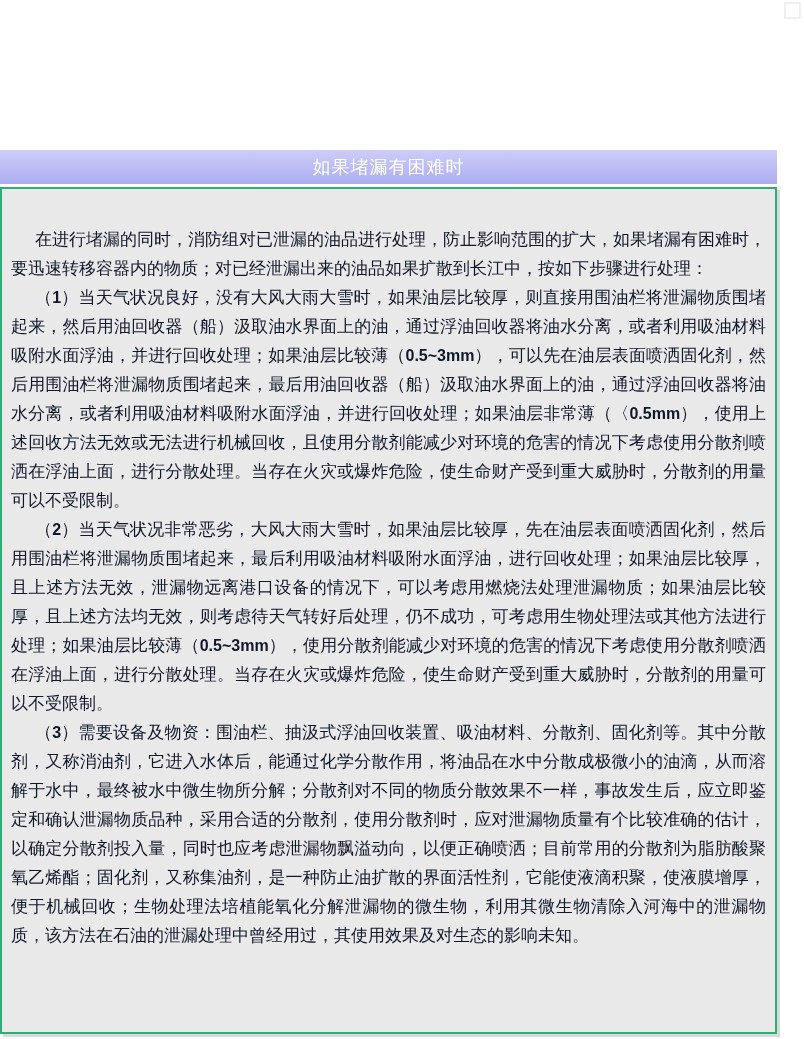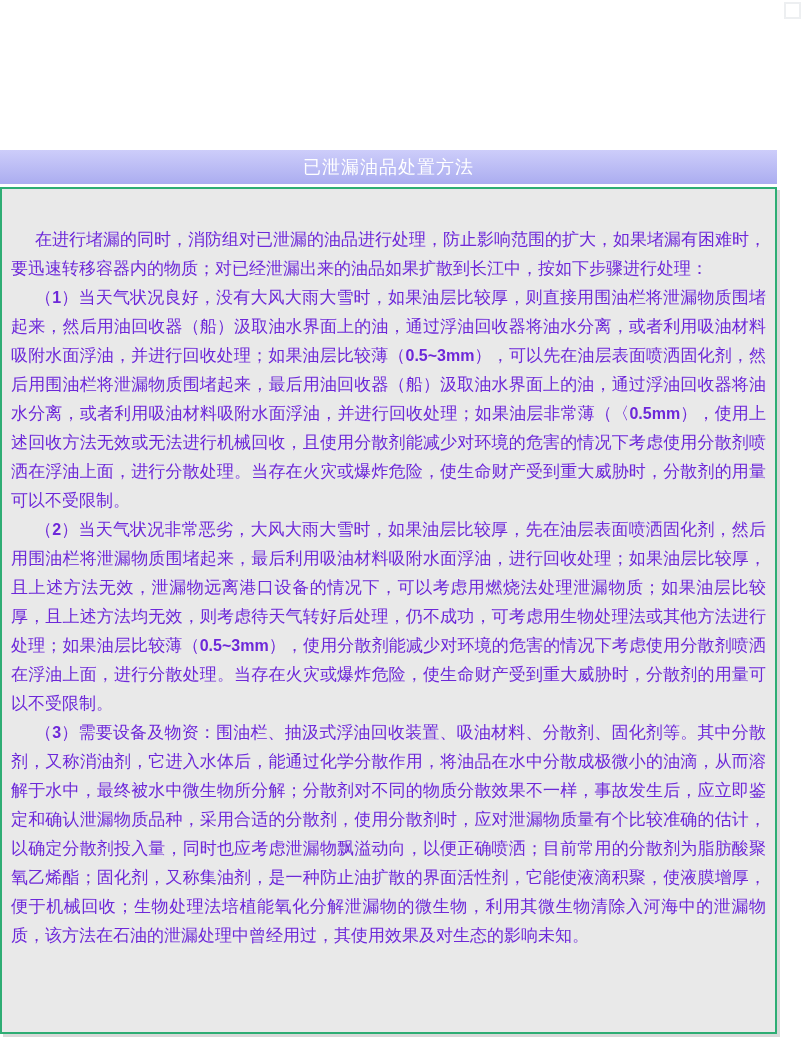--- a/index.html
+++ b/index.html
@@ -45,39 +45,39 @@
     border: 2px solid var(--panel_border, #2ead74);
     background: var(--panel_bg, #e9e9e9);
     box-shadow: 3px 3px 0 var(--panel_shadow, #d9d9d9);
     padding: 36px 9px 0 9px;
     overflow: hidden;
   }
   .para {
     margin: 0;
     font-size: 17px;
     line-height: 29px;
-    color: #6d28d9;
+    color: #0f172a;
     text-align: justify;
     text-indent: 24px;
     word-break: break-all;
   }
   .para .b {
     font-weight: bold;
     font-family: "Liberation Sans", "DejaVu Sans", sans-serif;
     font-size: 16px;
   }
 </style>
 </head>
 <body>
 
 <div class="corner-square"></div>
 
 <div class="doc">
   <div class="doc-header">
-    <span>已泄漏油品处置方法</span>
+    <span>如果堵漏有困难时</span>
   </div>
   <div class="doc-panel">
     <div>
         <p class="para"><span>在进行堵漏的同时，消防组对已泄漏的油品进行处理，防止影响范围的扩大，如果堵漏有困难时，要迅速转移容器内的物质；对已经泄漏出来的油品如果扩散到长江中，按如下步骤进行处理：</span></p>
         <p class="para"><span>（</span><span class="b">1</span><span>）当天气状况良好，没有大风大雨大雪时，如果油层比较厚，则直接用围油栏将泄漏物质围堵起来，然后用油回收器（船）汲取油水界面上的油，通过浮油回收器将油水分离，或者利用吸油材料吸附水面浮油，并进行回收处理；如果油层比较薄（</span><span class="b">0.5~3mm</span><span>），可以先在油层表面喷洒固化剂，然后用围油栏将泄漏物质围堵起来，最后用油回收器（船）汲取油水界面上的油，通过浮油回收器将油水分离，或者利用吸油材料吸附水面浮油，并进行回收处理；如果油层非常薄（〈</span><span class="b">0.5mm</span><span>），使用上述回收方法无效或无法进行机械回收，且使用分散剂能减少对环境的危害的情况下考虑使用分散剂喷洒在浮油上面，进行分散处理。当存在火灾或爆炸危险，使生命财产受到重大威胁时，分散剂的用量可以不受限制。</span></p>
         <p class="para"><span>（</span><span class="b">2</span><span>）当天气状况非常恶劣，大风大雨大雪时，如果油层比较厚，先在油层表面喷洒固化剂，然后用围油栏将泄漏物质围堵起来，最后利用吸油材料吸附水面浮油，进行回收处理；如果油层比较厚，且上述方法无效，泄漏物远离港口设备的情况下，可以考虑用燃烧法处理泄漏物质；如果油层比较厚，且上述方法均无效，则考虑待天气转好后处理，仍不成功，可考虑用生物处理法或其他方法进行处理；如果油层比较薄（</span><span class="b">0.5~3mm</span><span>），使用分散剂能减少对环境的危害的情况下考虑使用分散剂喷洒在浮油上面，进行分散处理。当存在火灾或爆炸危险，使生命财产受到重大威胁时，分散剂的用量可以不受限制。</span></p>
         <p class="para"><span>（</span><span class="b">3</span><span>）需要设备及物资：围油栏、抽汲式浮油回收装置、吸油材料、分散剂、固化剂等。其中分散剂，又称消油剂，它进入水体后，能通过化学分散作用，将油品在水中分散成极微小的油滴，从而溶解于水中，最终被水中微生物所分解；分散剂对不同的物质分散效果不一样，事故发生后，应立即鉴定和确认泄漏物质品种，采用合适的分散剂，使用分散剂时，应对泄漏物质量有个比较准确的估计，以确定分散剂投入量，同时也应考虑泄漏物飘溢动向，以便正确喷洒；目前常用的分散剂为脂肪酸聚氧乙烯酯；固化剂，又称集油剂，是一种防止油扩散的界面活性剂，它能使液滴积聚，使液膜增厚，便于机械回收；生物处理法培植能氧化分解泄漏物的微生物，利用其微生物清除入河海中的泄漏物质，该方法在石油的泄漏处理中曾经用过，其使用效果及对生态的影响未知。</span></p>
       </div>
   </div>
 </div>

